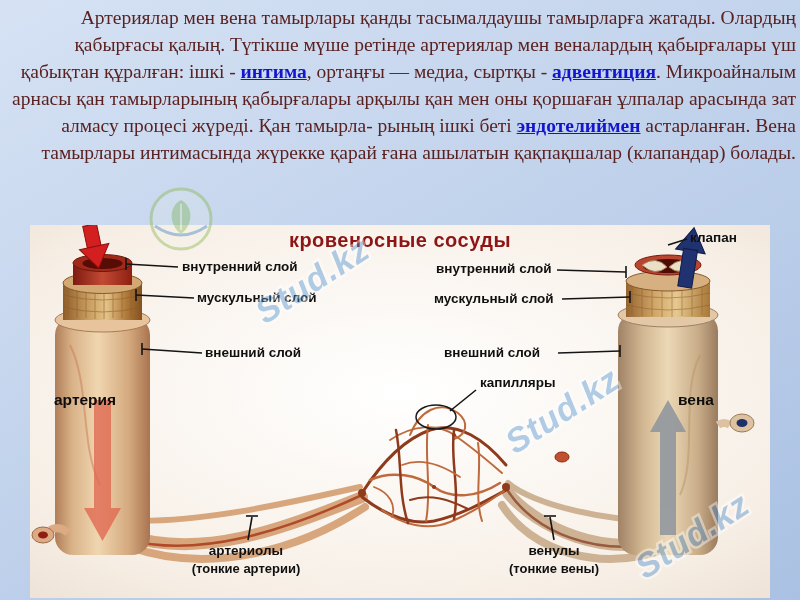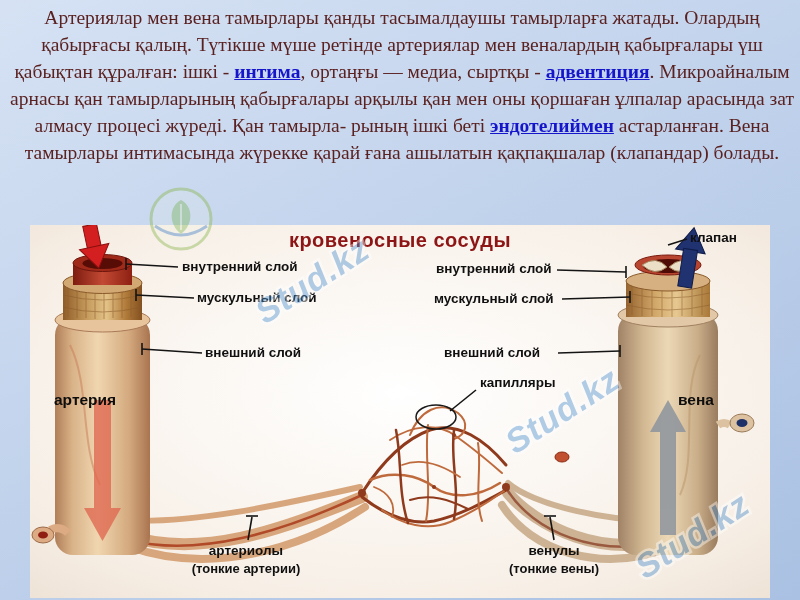--- a/index.html
+++ b/index.html
@@ -5,21 +5,21 @@
   * { margin:0; padding:0; box-sizing:border-box; }
   html,body { width:800px; height:600px; overflow:hidden; }
   .slide {
     position:relative; width:800px; height:600px;
     background:linear-gradient(150deg,#d6e2f4 0%,#c2d3ec 45%,#aac1e3 100%);
     font-family:"Liberation Serif", serif;
   }
   .intro {
     position:absolute; left:8px; top:4px; width:788px;
     font-size:19.5px; line-height:27px; color:#5a2121;
-    text-align:center;
+    text-align:right;
   }
   .doclink { color:#1515cc; font-weight:bold; text-decoration:underline; cursor:pointer; }
   .diagram {
     position:absolute; left:30px; top:225px; width:704px; height:373px;
   }
   .diagram svg { display:block; }
   .lbl  { font-family:"Liberation Sans", sans-serif; font-weight:bold; font-size:13.5px; fill:#101010; }
   .big  { font-family:"Liberation Sans", sans-serif; font-weight:bold; font-size:15.5px; fill:#0d0d0d; }
   .ttl  { font-family:"Liberation Sans", sans-serif; font-weight:bold; font-size:20px; fill:#8d1515; letter-spacing:0.5px; }
   .sub  { font-family:"Liberation Sans", sans-serif; font-weight:bold; font-size:13px; fill:#101010; }

